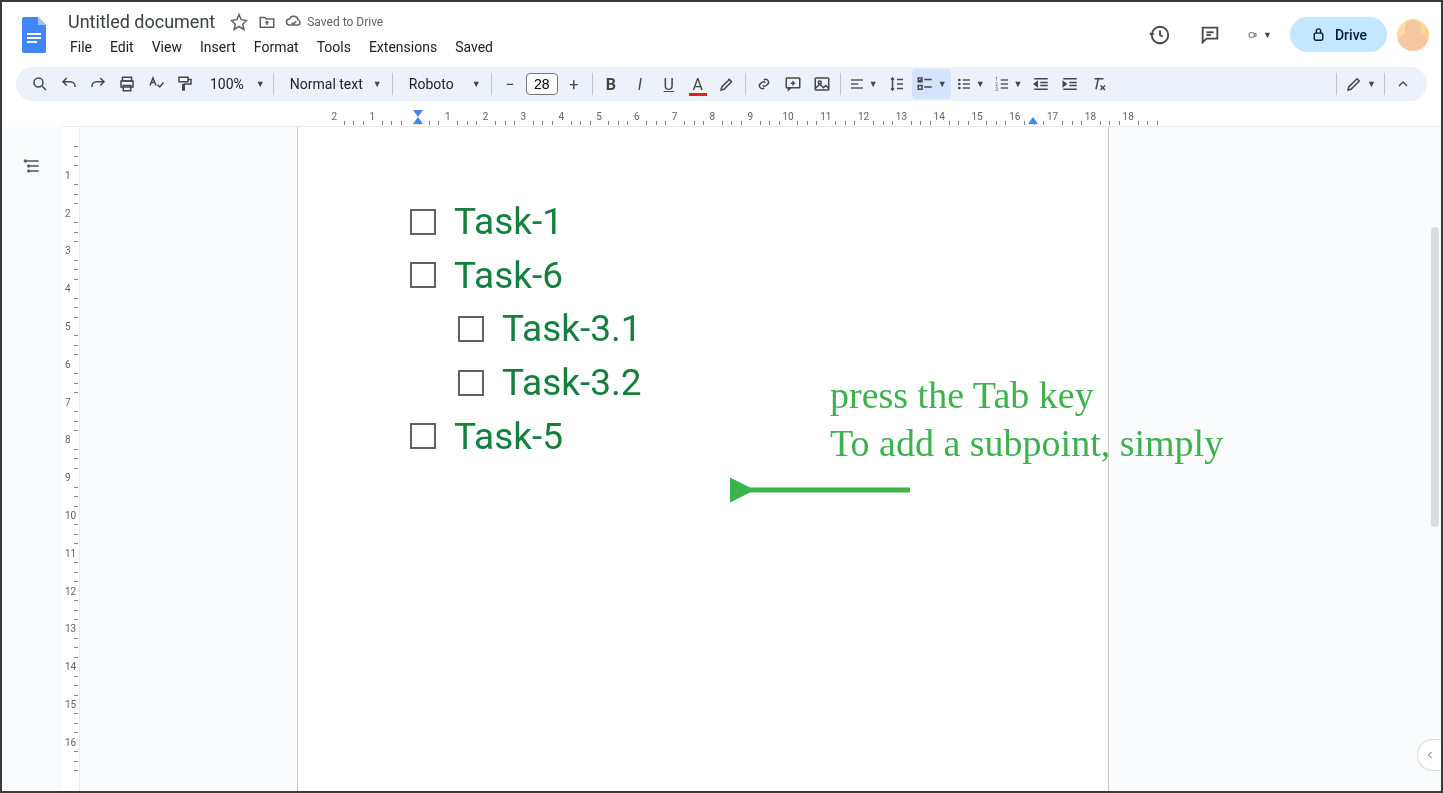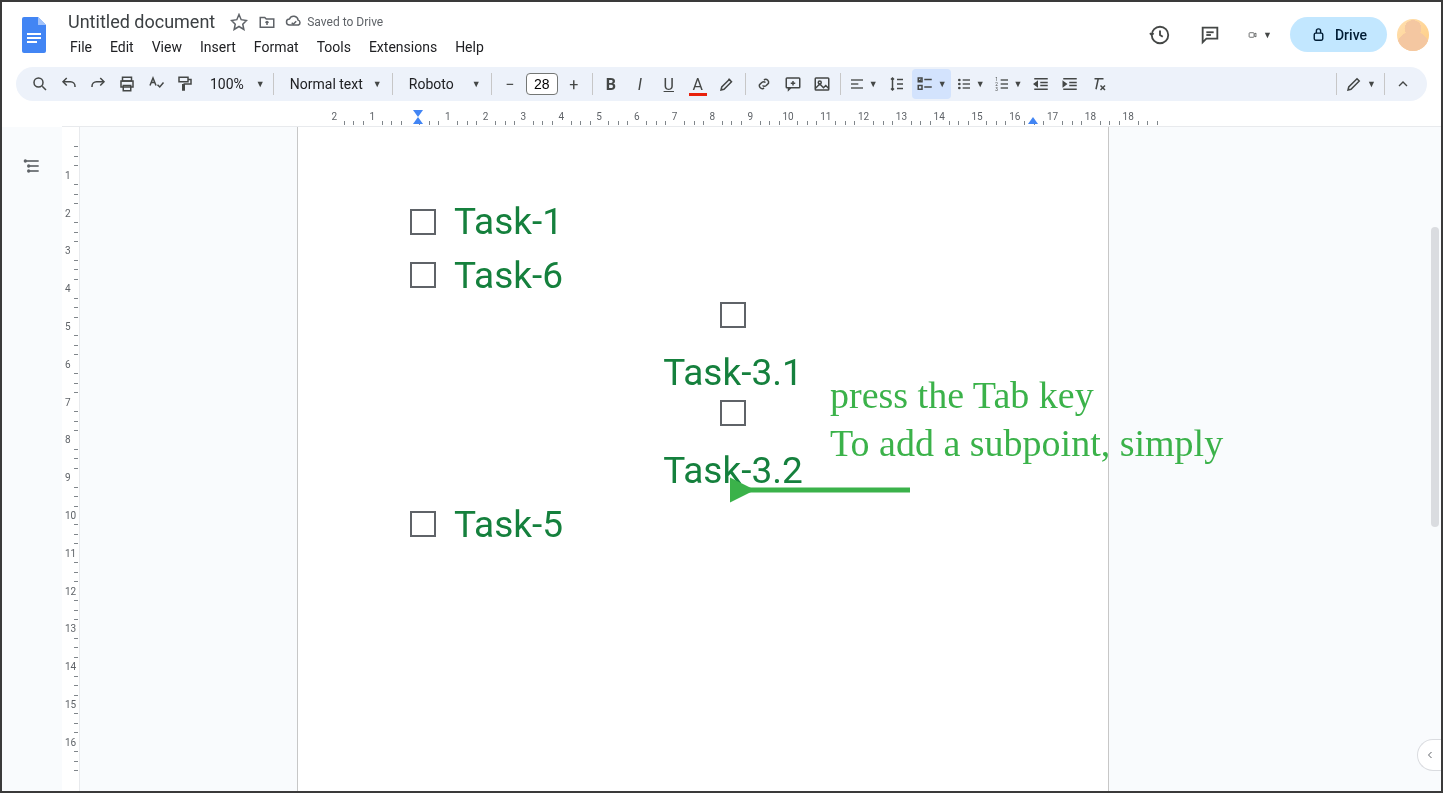--- a/index.html
+++ b/index.html
@@ -49,21 +49,21 @@
 .outline-btn { width:30px;height:30px;display:flex;align-items:center;justify-content:center;color:#5f6368;cursor:pointer;border-radius:4px; }
 .ruler-v { width:18px; background:#fff; position:relative; border-right:1px solid #e8eaed; }
 .ruler-v-tick{position:absolute;left:12px;width:4px;height:1px;background:#80868b;}
 .ruler-v-num{position:absolute;left:3px;font-size:10px;color:#5f6368;transform:translateY(-50%);}
 .page-area { flex:1; display:flex; justify-content:flex-start; padding:0 0 0 218px; overflow:auto; position:relative; }
 .page { width: 810px; min-height: 1050px; background:#fff; box-shadow: 0 0 0 1px #c7c7c7; padding: 68px 100px 0 112px; position:relative; }
 
 
 .checklist { list-style:none; font-family: Roboto, Arial, sans-serif; font-size: 37px; color:#15803d; line-height:1.45; }
 .checklist li { display:flex; align-items:center; gap:18px; }
-.checklist li.sub { padding-left: 48px; flex-direction: column; }
+.checklist li.sub { padding-left: 48px; }
 .checkbox { width:26px;height:26px;border:2.5px solid #5f6368; flex-shrink:0; }
 
 
 .annotation { position:absolute; left: 750px; top: 245px; color:#3bb24a; font-family: 'Comic Sans MS', 'Segoe Script', cursive; font-size: 38px; line-height:1.25; font-weight:500; pointer-events:none; }
 .arrow-svg { position:absolute; left:650px; top:338px; pointer-events:none; }
 
 
 .vscroll { position:absolute; right:2px; top:100px; width:8px; height:300px; background:#dadce0; border-radius:4px; }
 
 
@@ -111,21 +111,21 @@
         </span>
       </div>
       <div class="menus">
         <span class="menu-item">File</span>
         <span class="menu-item">Edit</span>
         <span class="menu-item">View</span>
         <span class="menu-item">Insert</span>
         <span class="menu-item">Format</span>
         <span class="menu-item">Tools</span>
         <span class="menu-item">Extensions</span>
-        <span class="menu-item">Help</span>
+        <span class="menu-item">Saved</span>
       </div>
     </div>
     <div class="header-right">
       <span class="hdr-icon">
           <svg width="22" height="22" viewBox="0 0 24 24" fill="none" stroke="currentColor" stroke-width="2">
             <path d="M3 12a9 9 0 109-9 9 9 0 00-9 9zm0 0l-2-2m2 2l2-2"></path>
             <path d="M12 7v5l3 2"></path>
           </svg>
         </span>
       <span class="hdr-icon">

